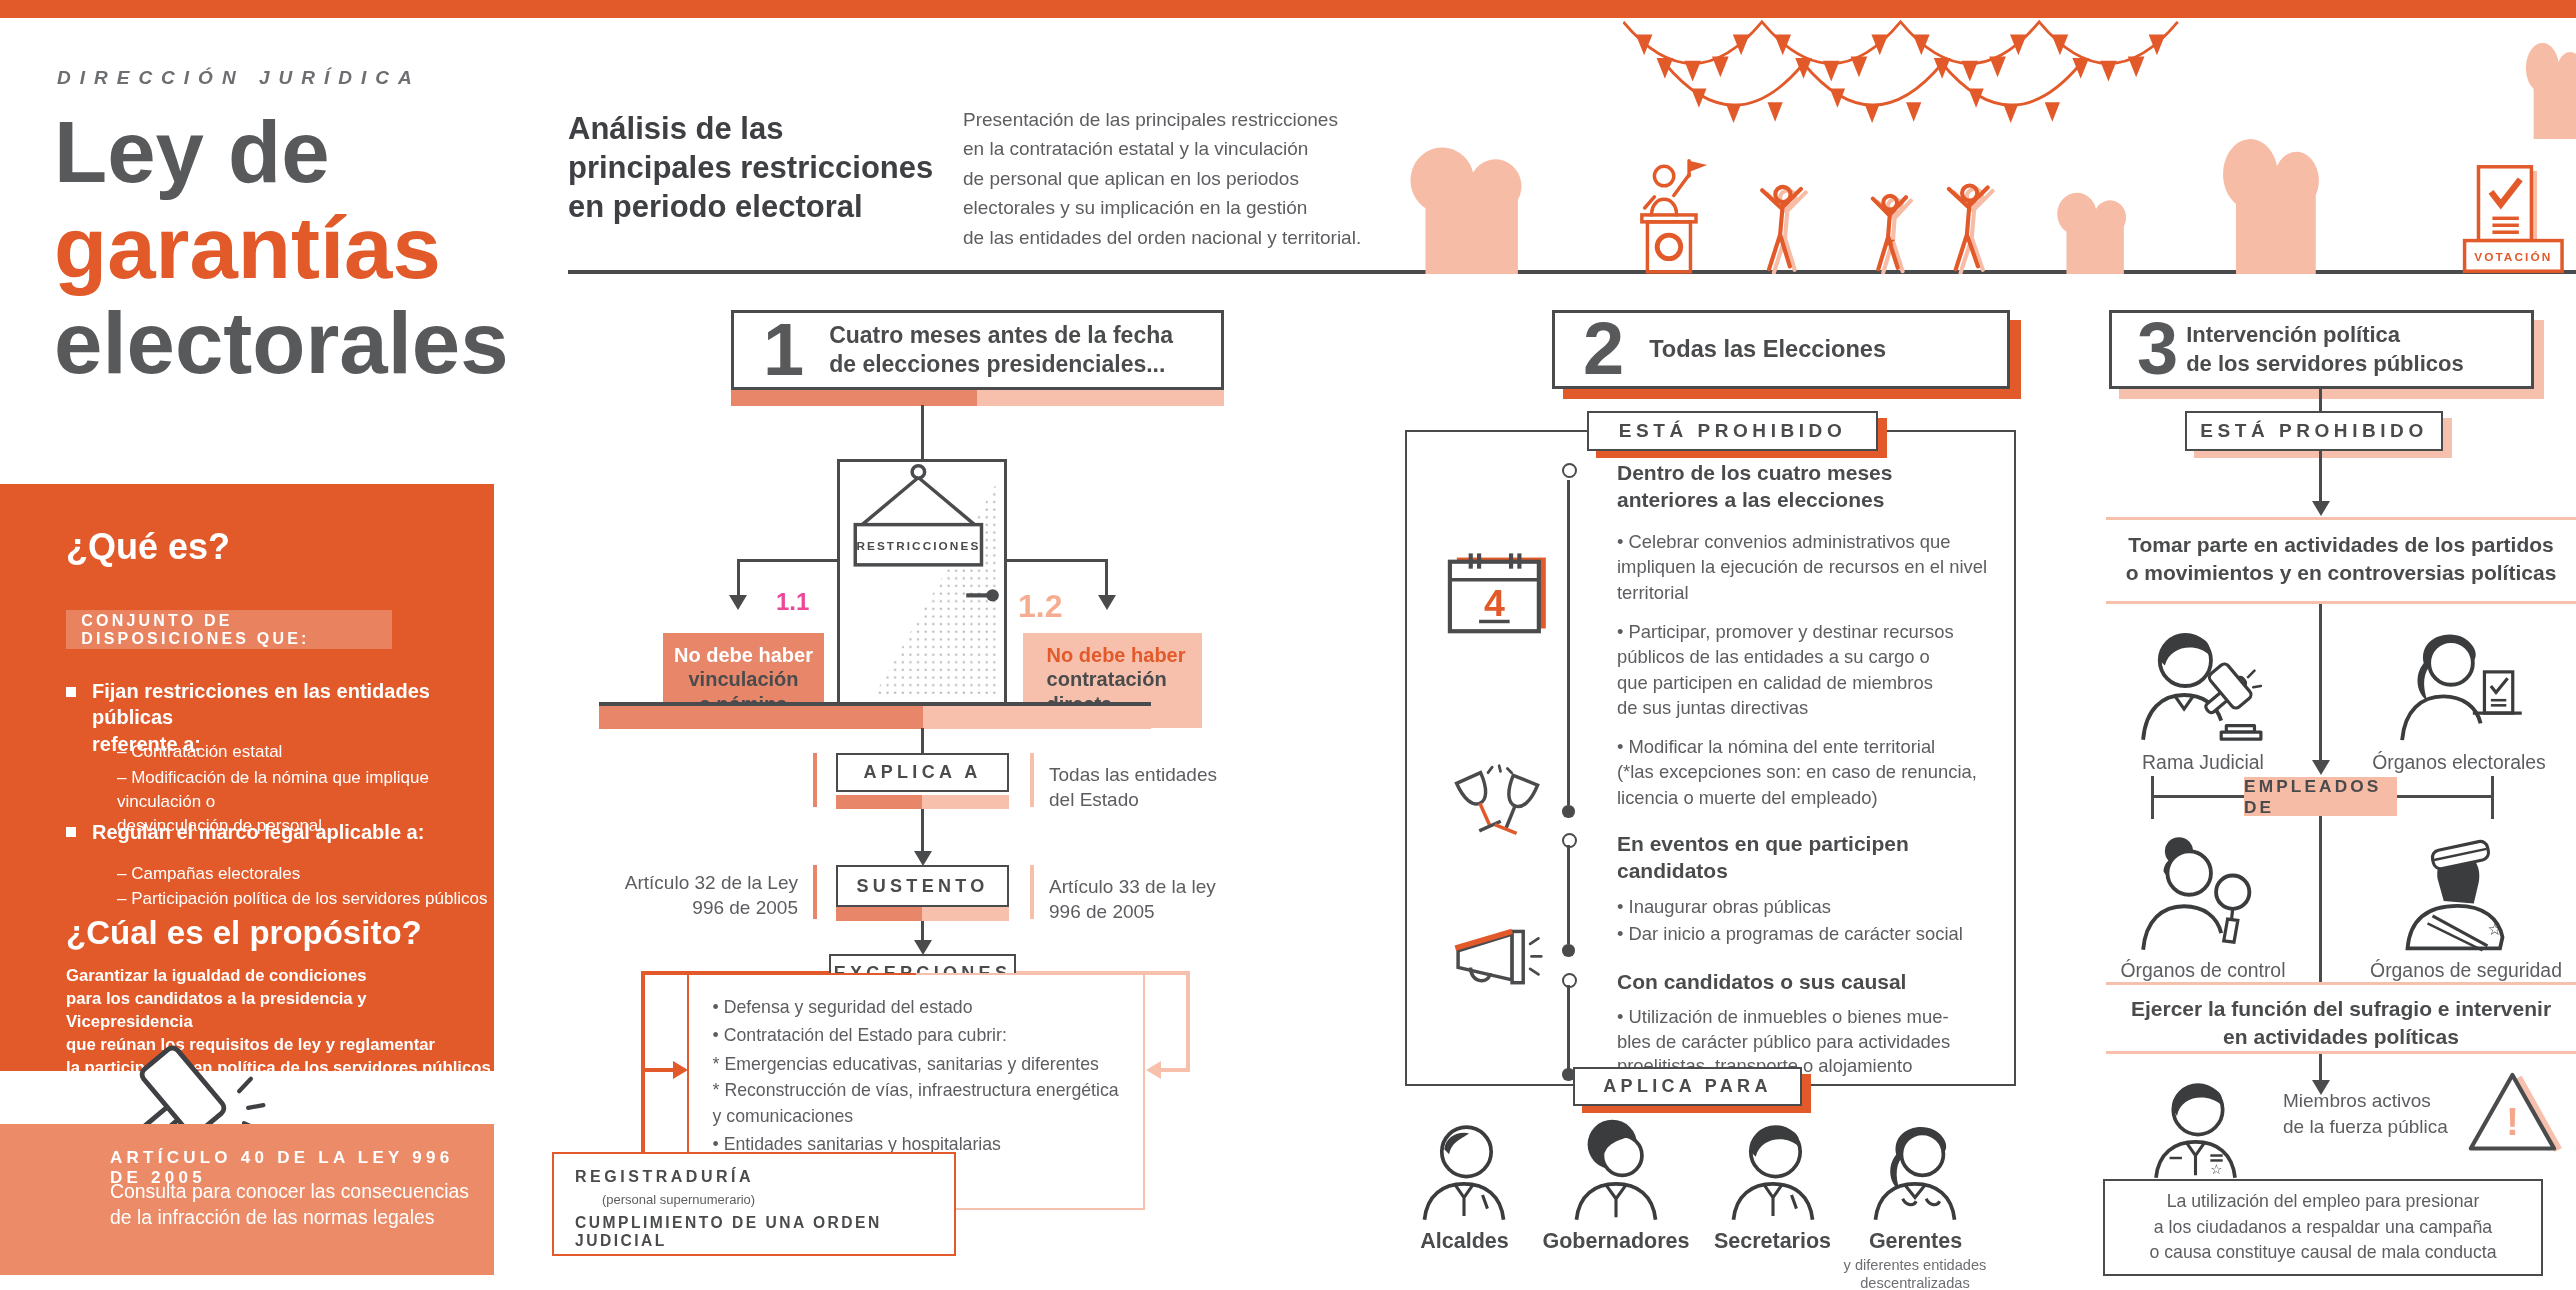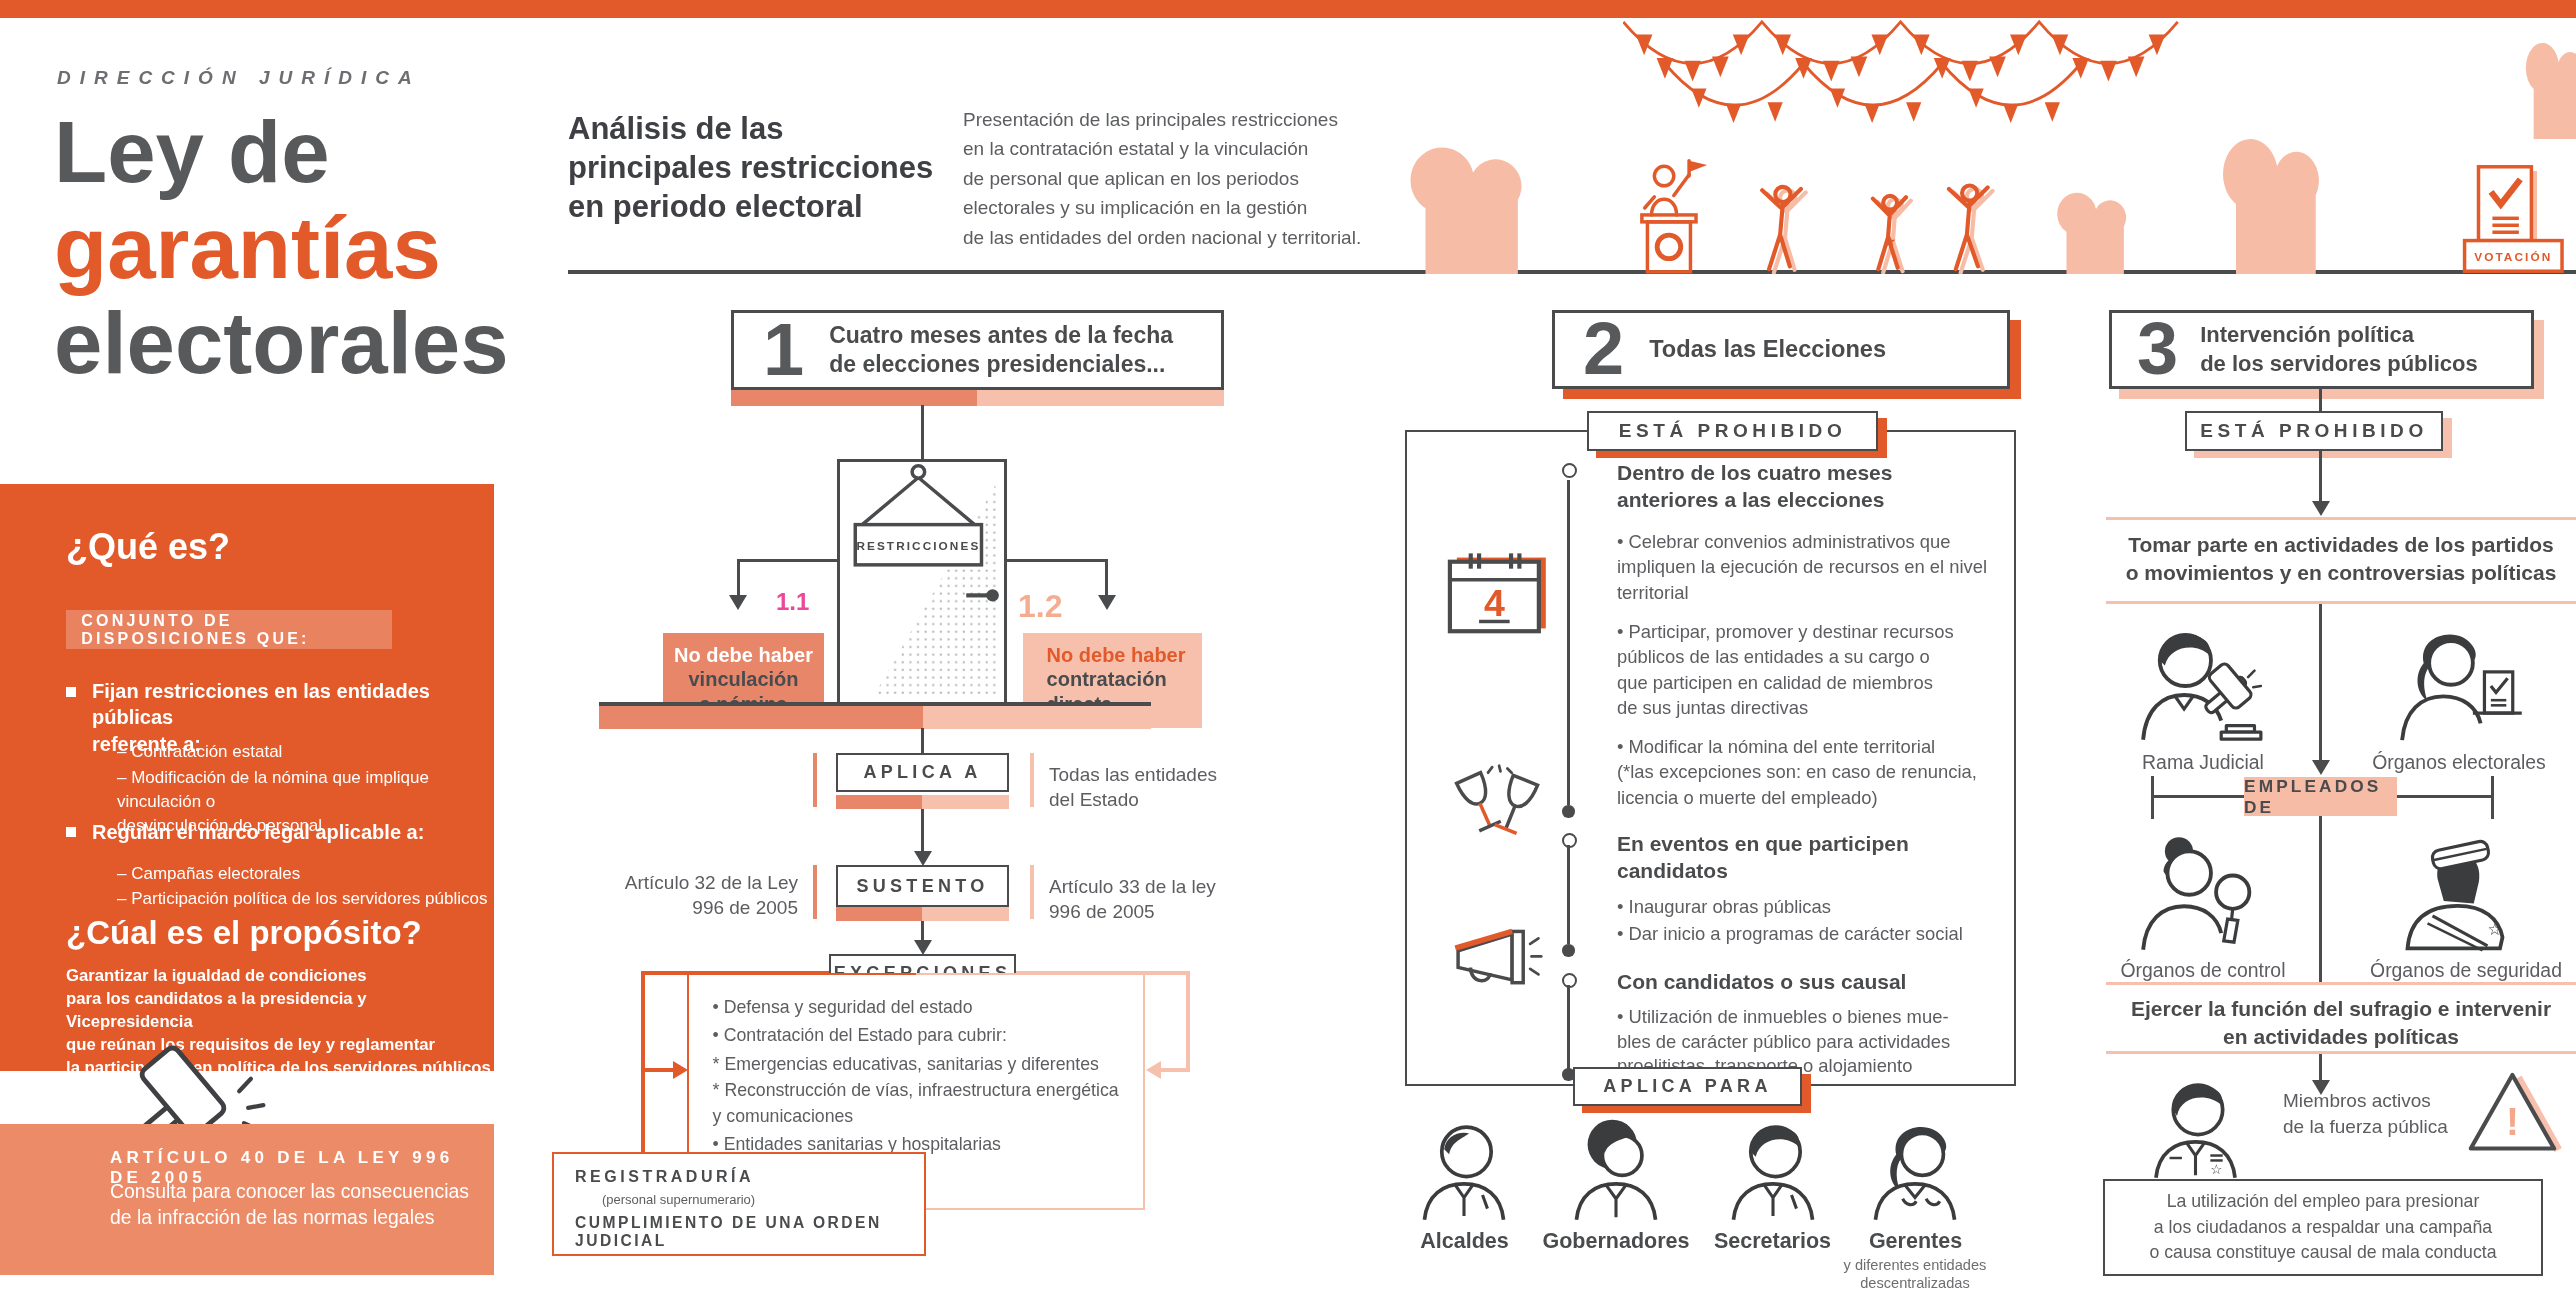--- a/index.html
+++ b/index.html
@@ -184,21 +184,21 @@
 
   <div class="abs" style="left:687px;top:973px;width:458px;height:237px;background:#fff;border:2.8px solid;border-image:linear-gradient(90deg,#E2592A 50%,#F7C0AC 50%) 1;box-sizing:border-box;padding:18px 0 0 23.6px;">
     <div class="pre body-gray" style="font-size:17.7px;line-height:1.6;">• Defensa y seguridad del estado</div>
     <div class="pre body-gray" style="font-size:17.7px;line-height:1.6;">• Contratación del Estado para cubrir:</div>
     <div class="pre body-gray" style="font-size:17.7px;line-height:1.6;">* Emergencias educativas, sanitarias y diferentes</div>
     <div class="pre body-gray" style="font-size:17.7px;line-height:1.45;">* Reconstrucción de vías, infraestructura energética
    y comunicaciones</div>
     <div class="pre body-gray" style="font-size:17.7px;line-height:1.75;">• Entidades sanitarias y hospitalarias</div>
   </div>
 
-  <div class="abs" style="left:552px;top:1152px;width:374px;height:104px;background:#fff;border:2.8px solid #E2592A;box-sizing:border-box;padding:14px 0 18px 21px;">
+  <div class="abs" style="left:552px;top:1152px;width:404px;height:104px;background:#fff;border:2.8px solid #E2592A;box-sizing:border-box;padding:14px 0 18px 21px;">
     <div class="bold dark" style="font-size:16px;letter-spacing:.22em;">REGISTRADURÍA</div>
     <div class="body-gray" style="font-size:13px;margin-top:5.6px;margin-left:27px;">(personal supernumerario)</div>
     <div class="bold dark" style="font-size:15.6px;letter-spacing:.16em;margin-top:7px;">CUMPLIMIENTO DE UNA ORDEN JUDICIAL</div>
   </div>
 
   <div class="abs" style="left:1405px;top:430px;width:611px;height:656px;border:2.8px solid #4A4B4D;box-sizing:border-box;background:#fff;"></div>
 
   <div class="abs" style="left:1563px;top:320px;width:458px;height:79px;background:#E2592A;"></div>
   <div class="abs frame" style="left:1552px;top:310px;width:458px;height:79px;display:flex;align-items:center;">
     <div class="hdr-num" style="margin-left:28px;">2</div>
@@ -323,21 +323,21 @@
     <path d="M16,168 C20,128 46,110 80,110 C114,110 140,128 144,168" fill="#fff" stroke="#3B3C3E" stroke-width="6"></path>
     <path d="M64,112 L80,132 L96,112 M60,134 C66,146 78,146 82,138 M98,134 C104,146 116,146 120,138" stroke="#3B3C3E" stroke-width="5" fill="none"></path>
   </svg>
   <div class="abs center x800 dark" style="left:1832px;top:1229px;width:167px;font-size:21.5px;">Gerentes</div>
   <div class="abs center pre" style="left:1818px;top:1257px;width:194px;font-size:14.6px;line-height:1.2;color:#6D6E71;">y diferentes entidades
 descentralizadas</div>
 
   <div class="abs" style="left:2119px;top:320px;width:425px;height:79px;background:#F7C0AC;"></div>
   <div class="abs frame" style="left:2109px;top:310px;width:425px;height:79px;display:flex;align-items:center;">
     <div class="hdr-num" style="margin-left:25px;">3</div>
-    <div class="pre x800 dark" style="margin-left:22px;font-size:22px;line-height:1.28;">Intervención política
+    <div class="pre x800 dark" style="margin-left:8px;font-size:22px;line-height:1.28;">Intervención política
 de los servidores públicos</div>
   </div>
 
   <div class="abs vline" style="left:2319px;top:389px;width:2.8px;height:21.5px;"></div>
   <div class="abs" style="left:2194px;top:418px;width:258px;height:40px;background:#F7C0AC;"></div>
   <div class="abs label-box" style="left:2185px;top:411px;width:258px;height:40px;font-size:19px;">
     <span>ESTÁ PROHIBIDO</span>
   </div>
   <div class="abs vline" style="left:2319px;top:451px;width:2.8px;height:50px;"></div>
   <div class="abs arrow-down" style="left:2312px;top:501px;"></div>

